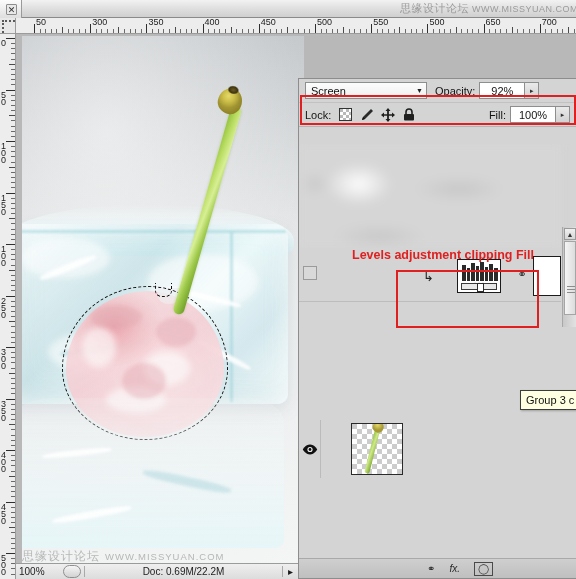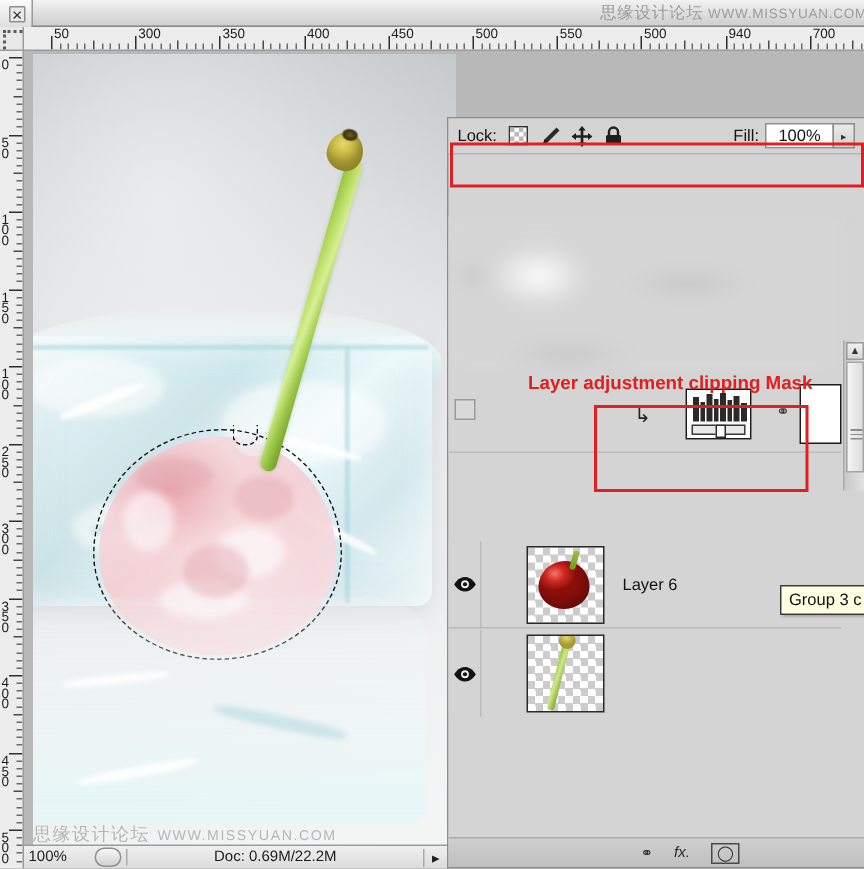--- a/index.html
+++ b/index.html
@@ -510,21 +510,21 @@
     <div class="htick min" style="left: 417.02px;"></div>
     <div class="htick min" style="left: 422.64px;"></div>
     <div class="htick min" style="left: 428.26px;"></div>
     <div class="htick min" style="left: 433.88px;"></div>
     <div class="htick mid" style="left: 439.5px;"></div>
     <div class="htick min" style="left: 445.12px;"></div>
     <div class="htick min" style="left: 450.74px;"></div>
     <div class="htick min" style="left: 456.36px;"></div>
     <div class="htick min" style="left: 461.98px;"></div>
     <div class="htick maj" style="left: 467.6px;"></div>
-    <div class="hlabel" style="left: 468.6px;">940</div>
+    <div class="hlabel" style="left: 468.6px;">650</div>
     <div class="htick min" style="left: 473.22px;"></div>
     <div class="htick min" style="left: 478.84px;"></div>
     <div class="htick min" style="left: 484.46px;"></div>
     <div class="htick min" style="left: 490.08px;"></div>
     <div class="htick mid" style="left: 495.7px;"></div>
     <div class="htick min" style="left: 501.32px;"></div>
     <div class="htick min" style="left: 506.94px;"></div>
     <div class="htick min" style="left: 512.56px;"></div>
     <div class="htick min" style="left: 518.18px;"></div>
     <div class="htick maj" style="left: 523.8px;"></div>
@@ -703,20 +703,29 @@
 <div id="statusbar">
   <span class="zoomv">100%</span>
   <span class="sbtn"></span>
   <span class="docinfo">Doc: 0.69M/22.2M</span>
   <span class="arrowb">▸</span>
 </div>
 
 <div id="layers-panel">
 
 
+  <div class="prow" id="blend-row">
+    <div id="blend-select">
+      <span>Screen</span>
+      <span class="caret">▼</span>
+    </div>
+    <span class="lbl">Opacity:</span>
+    <div class="numbox">92%</div>
+    <div class="stepper">▸</div>
+  </div>
 
   <div class="prow" id="lock-row">
     <span style="margin-right:7px;">Lock:</span>
     <span class="lockicon">
       <svg width="13" height="13" viewBox="0 0 13 13">
         <rect x="0.5" y="0.5" width="12" height="12" fill="#fff" stroke="#333"></rect>
         <rect x="1" y="1" width="3" height="3" fill="#b9b9b9"></rect>
           <rect x="7" y="1" width="3" height="3" fill="#b9b9b9"></rect>
         <rect x="4" y="4" width="3" height="3" fill="#b9b9b9"></rect>
           <rect x="10" y="4" width="2" height="3" fill="#b9b9b9"></rect>
@@ -759,33 +768,20 @@
       <div id="levels-thumb">
         <div class="hist"></div>
         <div class="markers">▴ ▴ ▴</div>
         <div class="slider"></div>
       </div>
       <div id="mask-link">⚭</div>
       <div id="mask-thumb"></div>
     </div>
 
 
-    <div class="lrow" style="top:217px;">
-      <div class="eye">
-        <svg width="16" height="11" viewBox="0 0 16 11">
-          <path d="M8 0.6 C3.4 0.6 0.8 5.5 0.8 5.5 C0.8 5.5 3.4 10.4 8 10.4 C12.6 10.4 15.2 5.5 15.2 5.5 C15.2 5.5 12.6 0.6 8 0.6 Z" fill="#111"></path>
-          <circle cx="8" cy="5.5" r="2.6" fill="#f0f0f0"></circle>
-          <circle cx="8" cy="5.5" r="1.4" fill="#111"></circle>
-        </svg>
-      </div>
-      <div class="lthumb">
-        <div class="tb-cherry"></div>
-      </div>
-      <div class="lname">Layer 6</div>
-    </div>
 
     <div class="lrow" style="top:276px;border-bottom:none;">
       <div class="eye">
         <svg width="16" height="11" viewBox="0 0 16 11">
           <path d="M8 0.6 C3.4 0.6 0.8 5.5 0.8 5.5 C0.8 5.5 3.4 10.4 8 10.4 C12.6 10.4 15.2 5.5 15.2 5.5 C15.2 5.5 12.6 0.6 8 0.6 Z" fill="#111"></path>
           <circle cx="8" cy="5.5" r="2.6" fill="#f0f0f0"></circle>
           <circle cx="8" cy="5.5" r="1.4" fill="#111"></circle>
         </svg>
       </div>
       <div class="lthumb">
@@ -804,17 +800,17 @@
   </div>
 
   <div id="panel-footer">
     <span class="fi">⚭</span>
     <span class="fi" style="font-style:italic;font-weight:normal;">fx.</span>
     <span class="fi" style="border:1px solid #4a4a4a;padding:0 3px;">◯</span>
   </div>
 
 </div>
 
-<div id="annotation">Layer adjustment clipping Mask</div>
+<div id="annotation">Levels adjustment clipping Fill</div>
 <div class="redbox" id="redbox-blend"></div>
 <div class="redbox" id="redbox-adjust"></div>
 
 <div id="tooltip">Group 3 c</div>
 
 </body></html>

